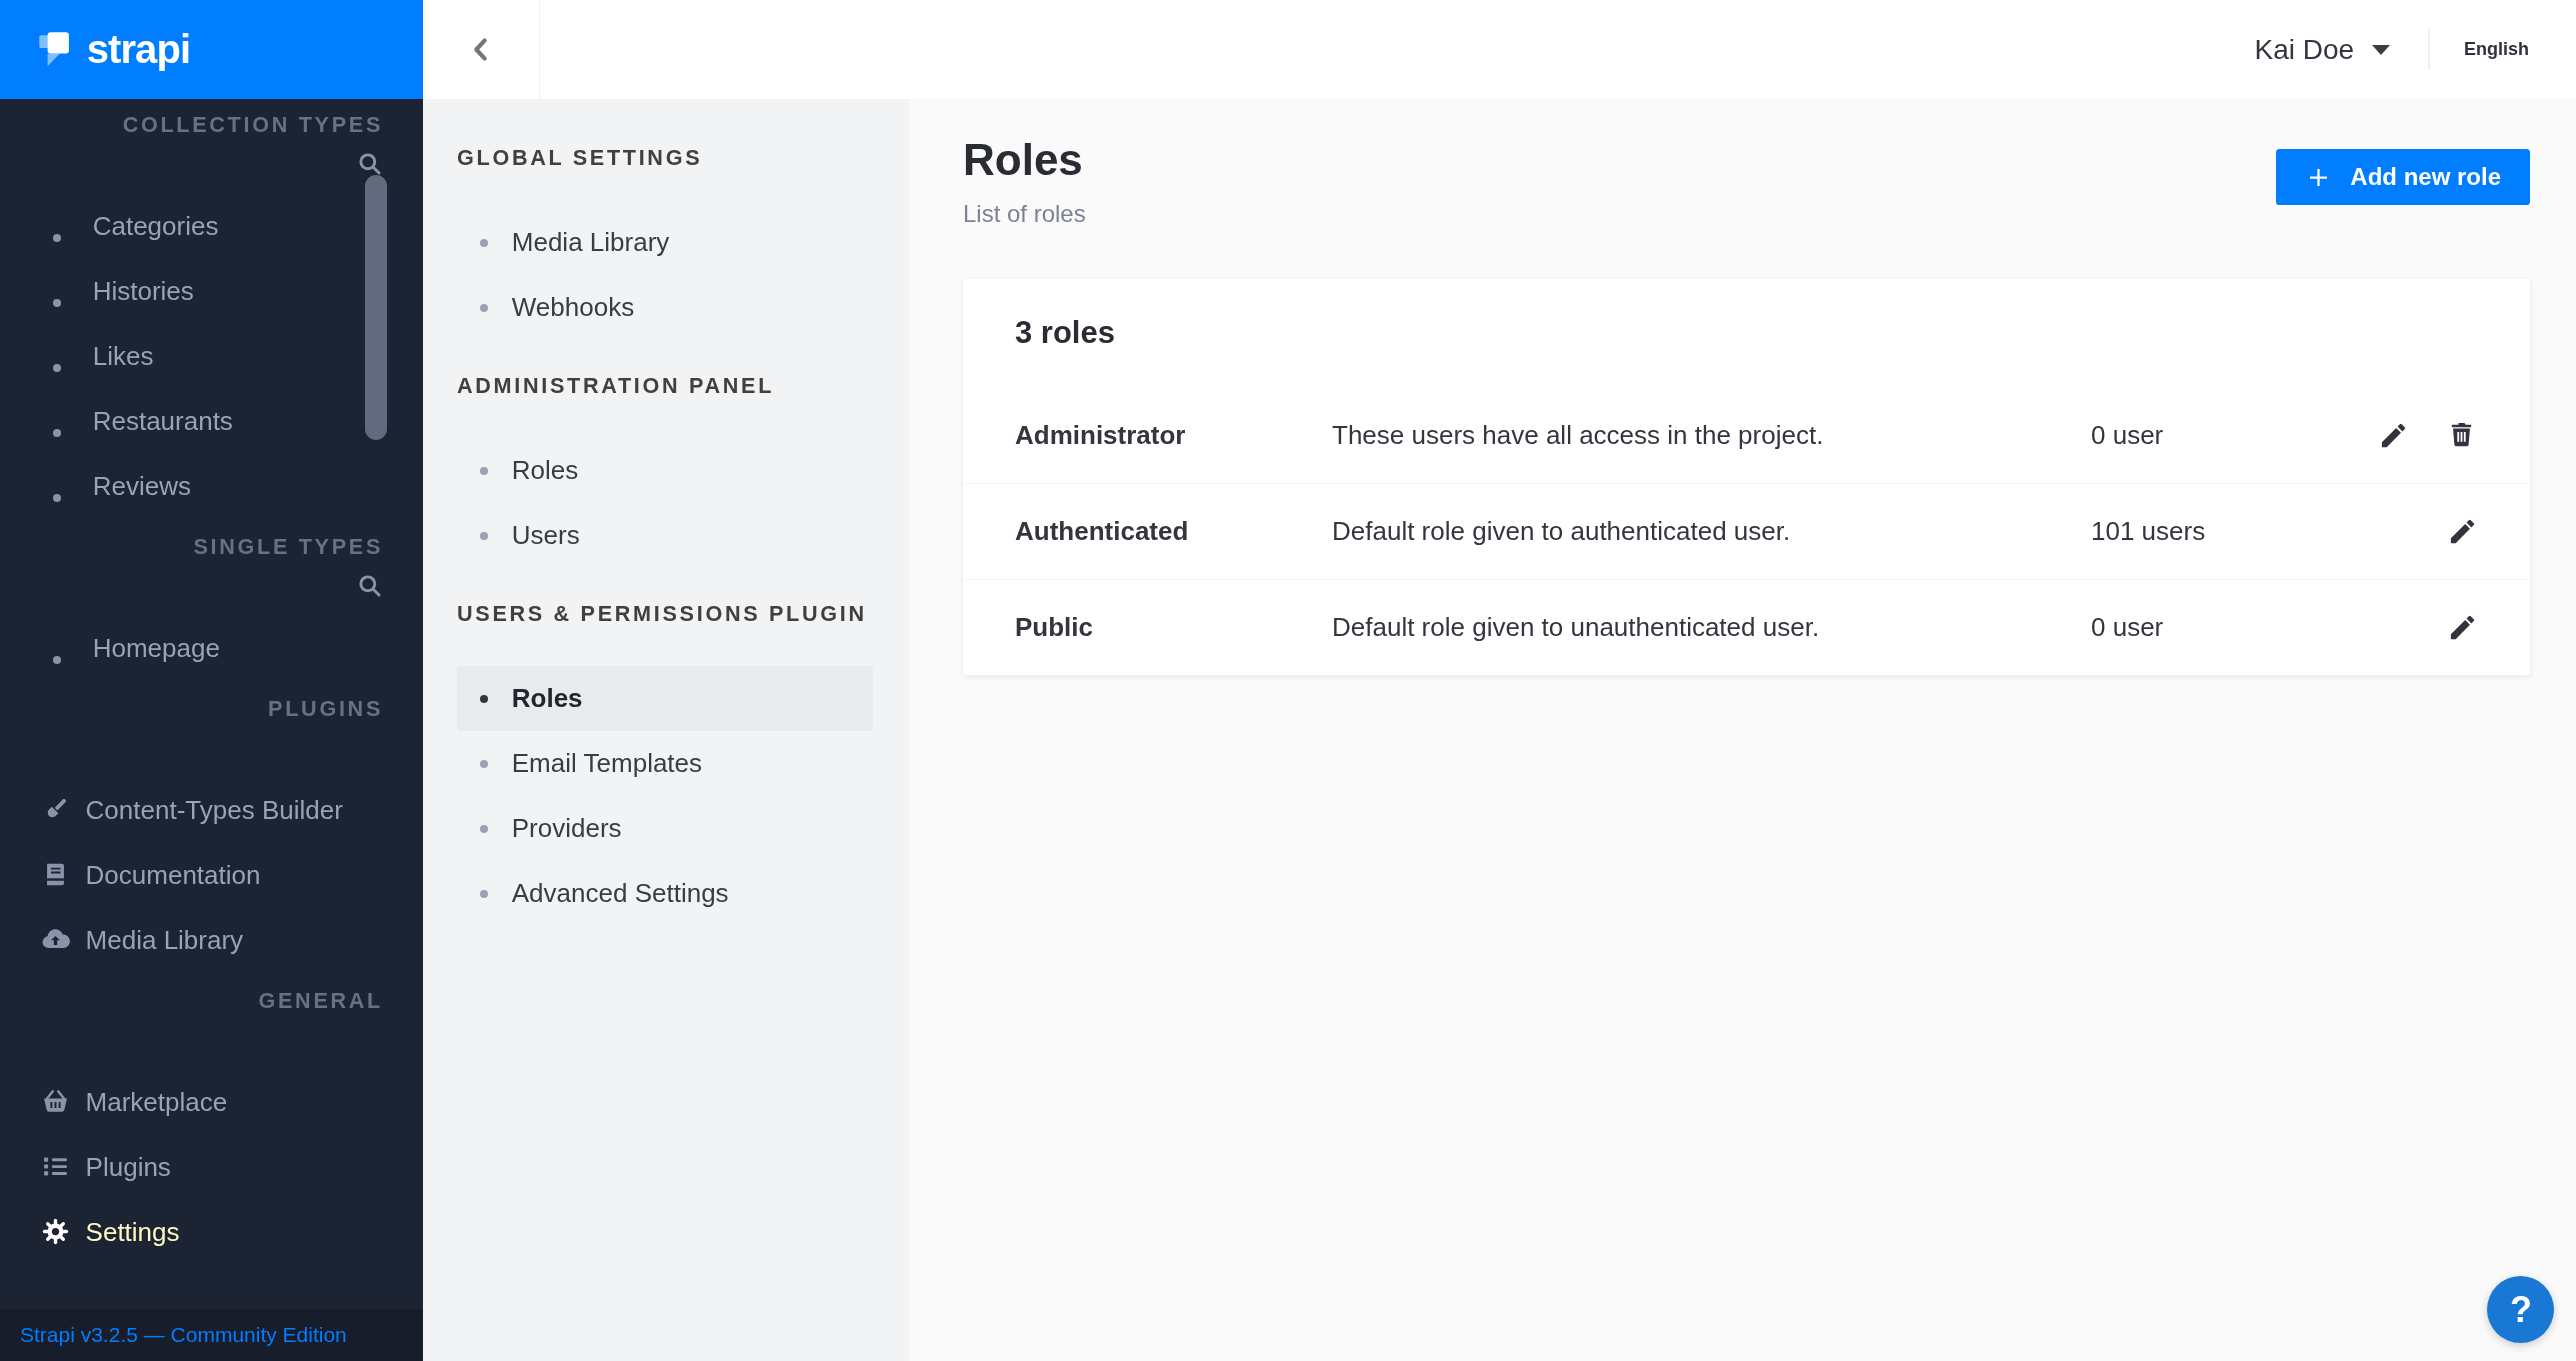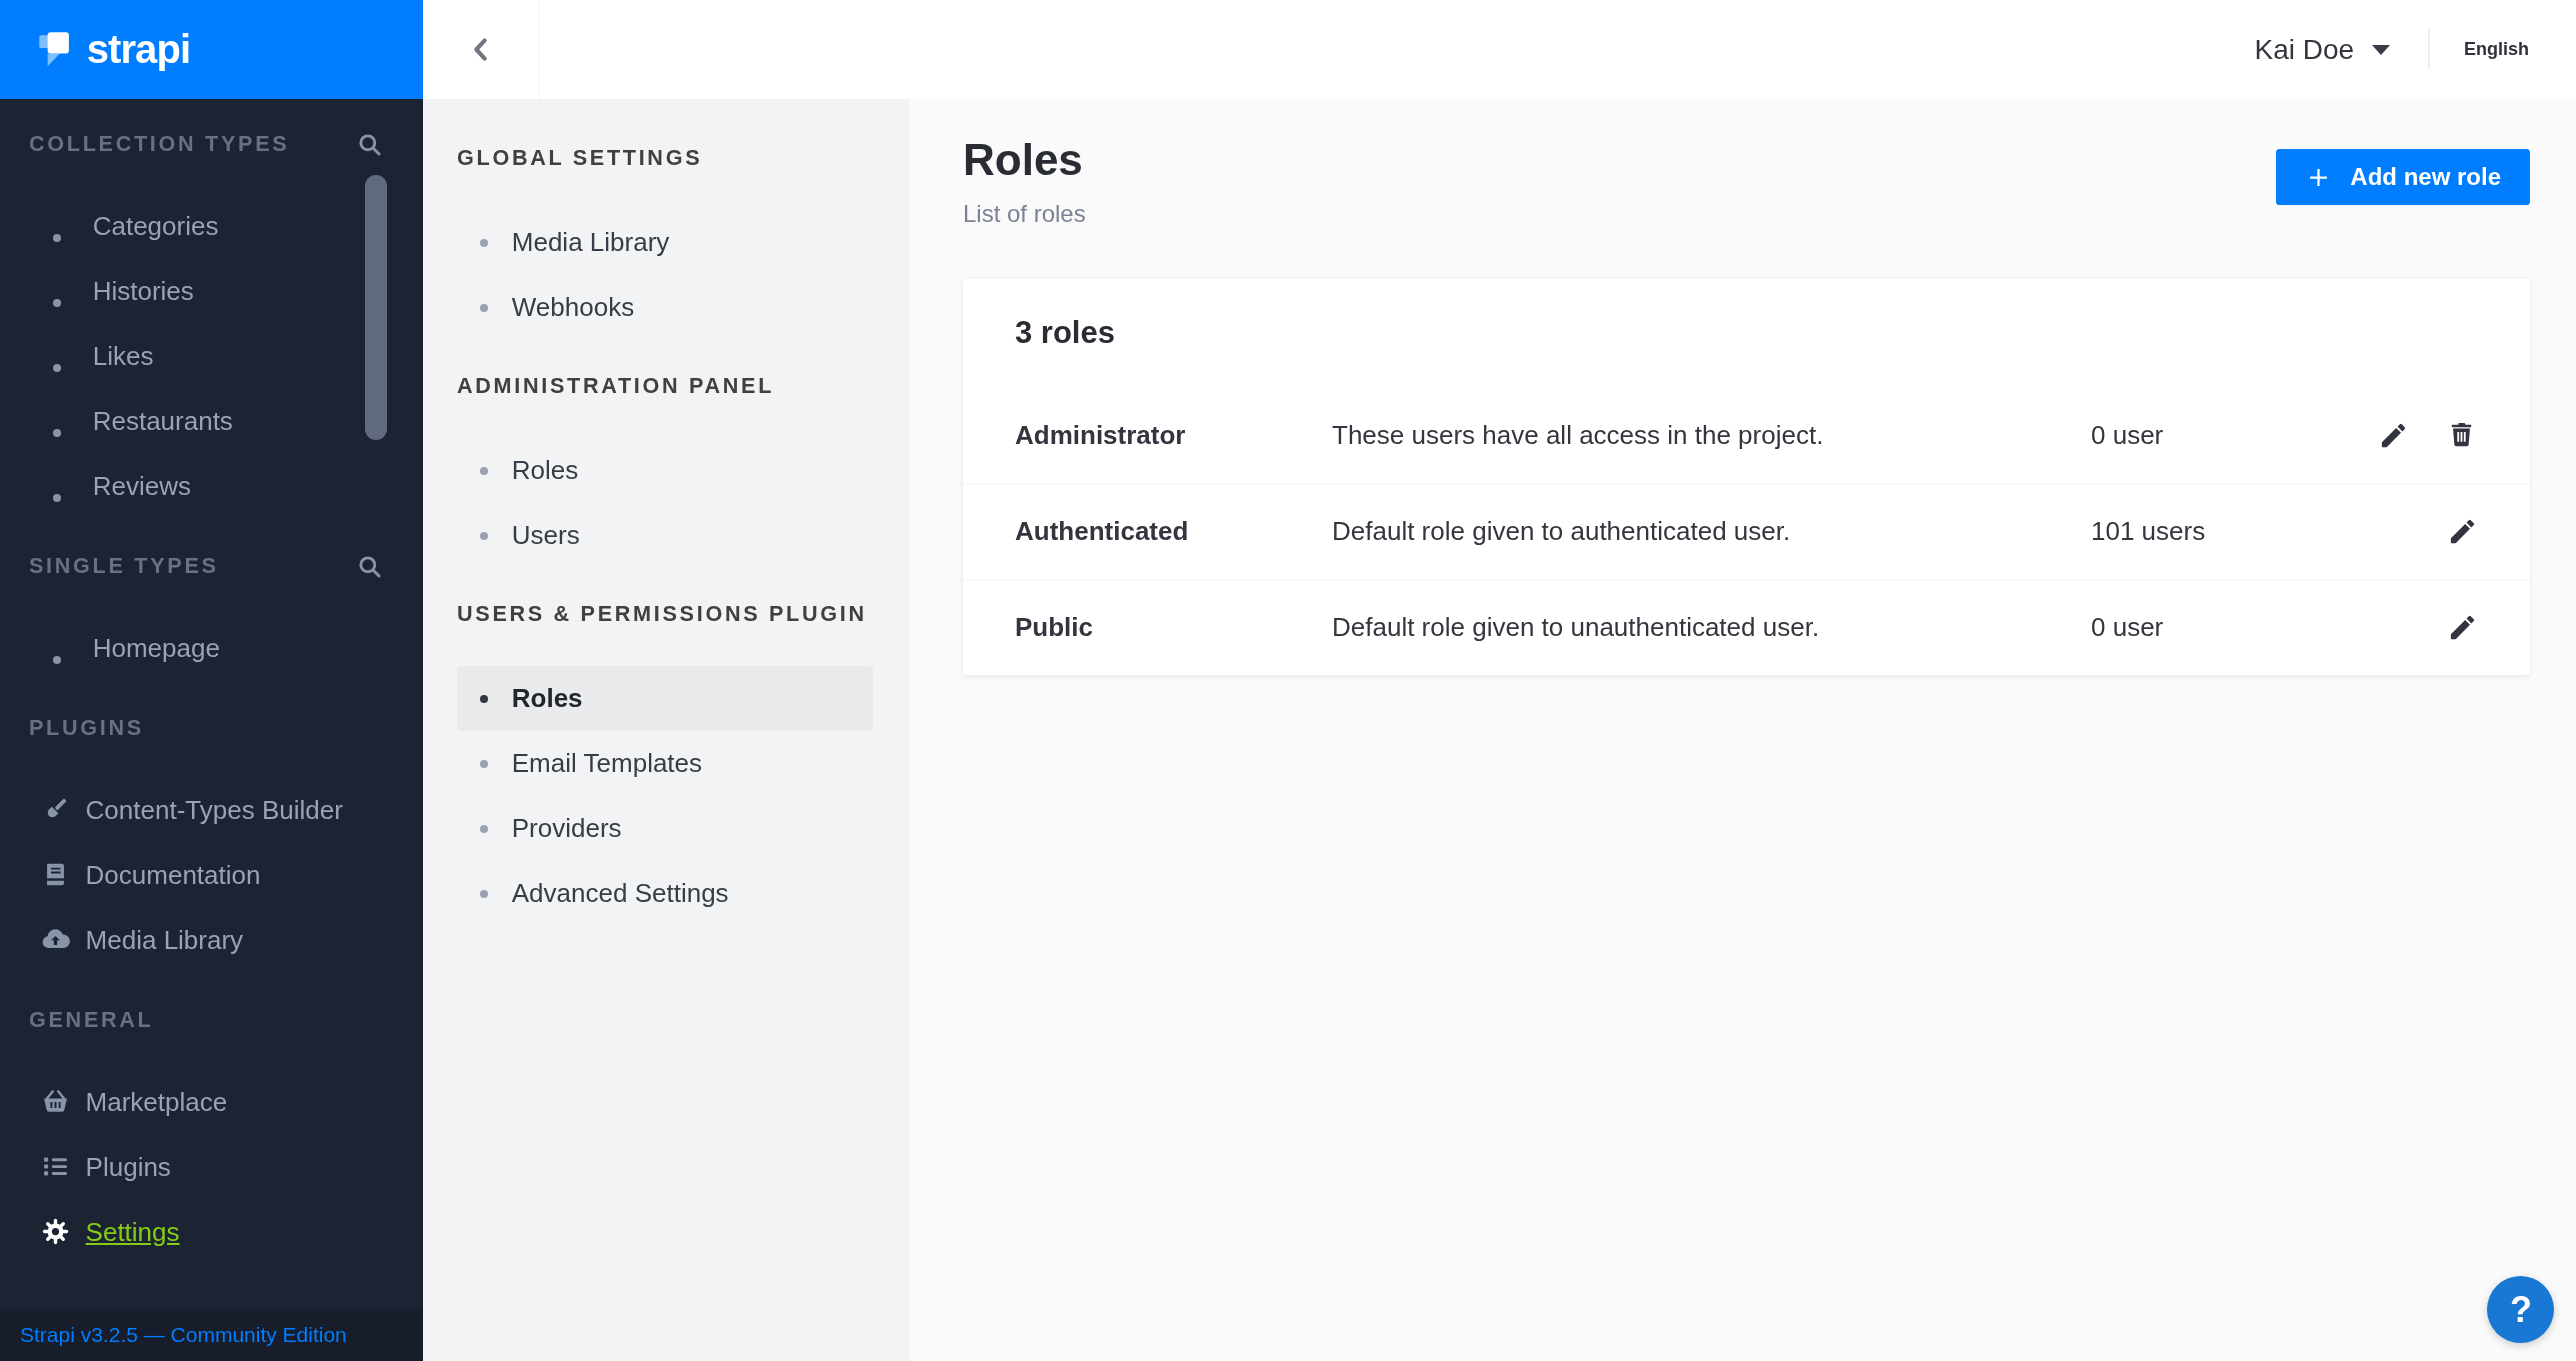--- a/index.html
+++ b/index.html
@@ -22,31 +22,31 @@
   .user-menu { display: flex; align-items: center; gap: 18px; cursor: pointer; }
   .user-name { font-size: 28px; color: #33363F; }
   .caret { width: 0; height: 0; border-left: 9px solid transparent;
     border-right: 9px solid transparent; border-top: 10.8px solid #3A3D45; }
   .header-divider { width: 1.8px; height: 41px; background: #EFEFF2; margin: 0 34px 0 38px; }
   .language { font-size: 18px; font-weight: bold; color: #2F323B; cursor: pointer; }
 
   
   .left-sidebar { position: absolute; left: 0; top: 99px; bottom: 0; width: 423px;
     background: var(--sidebar_bg, #1C2332); padding-top: 12.6px; }
-  .side-section-header { height: 65px; display: flex; align-items: center;
+  .side-section-header { height: 65px; display: flex; align-items: flex-end;
     justify-content: space-between; padding: 0 40px 0 29px; color: #67718211;
-    color: #677182; font-size: 21.6px; font-weight: bold; letter-spacing: 2.7px; }
+    color: #677182; font-size: 21.6px; font-weight: bold; letter-spacing: 2.7px; flex-direction: column; }
   .side-section-header.mt { margin-top: 32px; }
   .side-item { height: 65px; display: flex; align-items: flex-end; padding-left: 41px;
     color: #9AA3B4; font-size: 26px; cursor: pointer; }
   .side-item .dot { width: 8px; height: 8px; border-radius: 50%;
     background: #8A94A8; margin: 0 32px 0 11.7px; flex: none; }
   .p-icon { width: 32px; height: 32px; margin: 0 14.4px 0 -1.8px; color: #8A94A8;
     flex: none; display: flex; align-items: center; justify-content: center; }
-  .side-item.active { color: #84cc16; text-decoration: underline; }
+  .side-item.active { color: #fef9c3; }
   .side-item.active .p-icon { color: #fff; }
   .side-scrollbar { position: absolute; top: 76px; right: 36px; width: 22.5px; height: 265px;
     border-radius: 11.7px; background: #626B7D; cursor: pointer; }
   .search-svg { width: 27px; height: 27px; color: #8A93A5; cursor: pointer; flex: none; }
   .sidebar-footer { position: absolute; left: 0; right: 0; bottom: 0; height: 52px;
     background: var(--sidebar_footer_bg, #171D2A); display: flex; align-items: center;
     padding-left: 20px; }
   .footer-link { color: var(--accent, #007EFF); font-size: 21px; text-decoration: none; cursor: pointer; }
 
   

